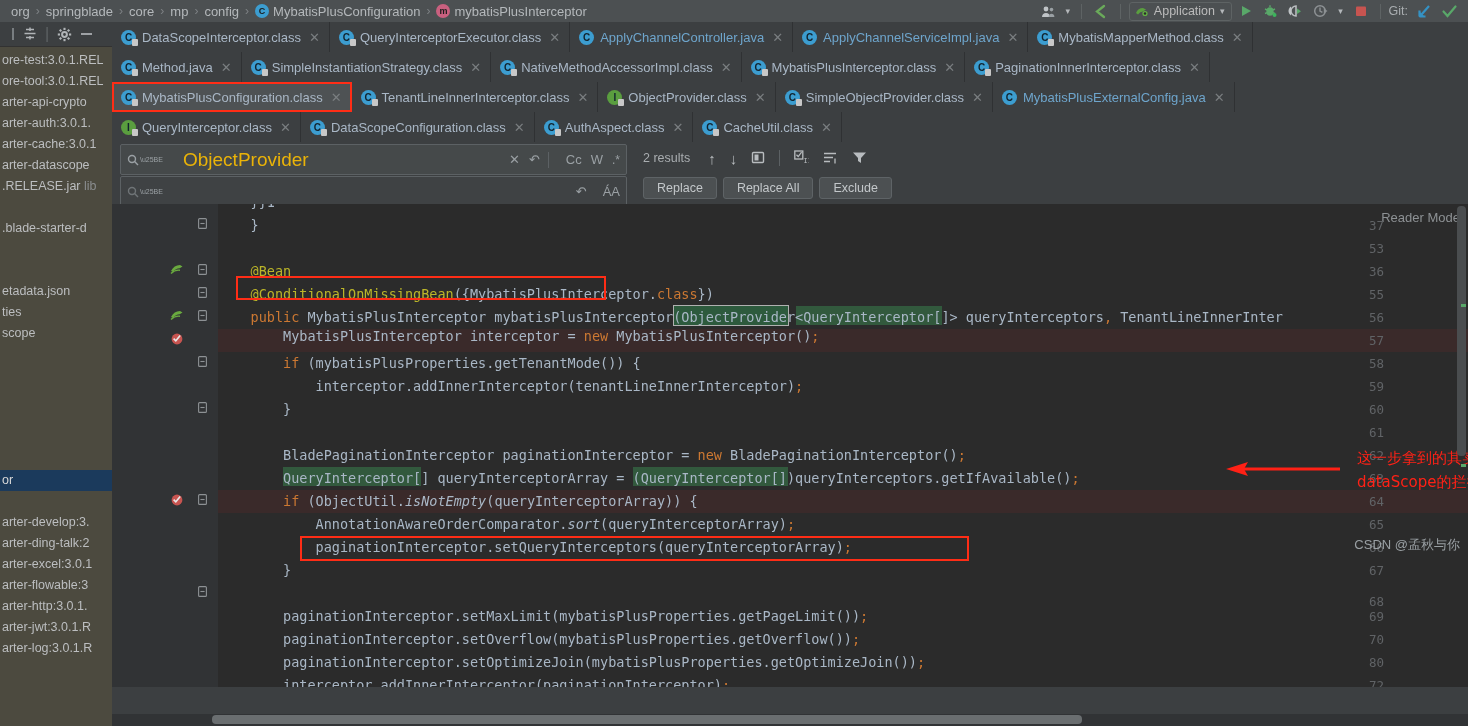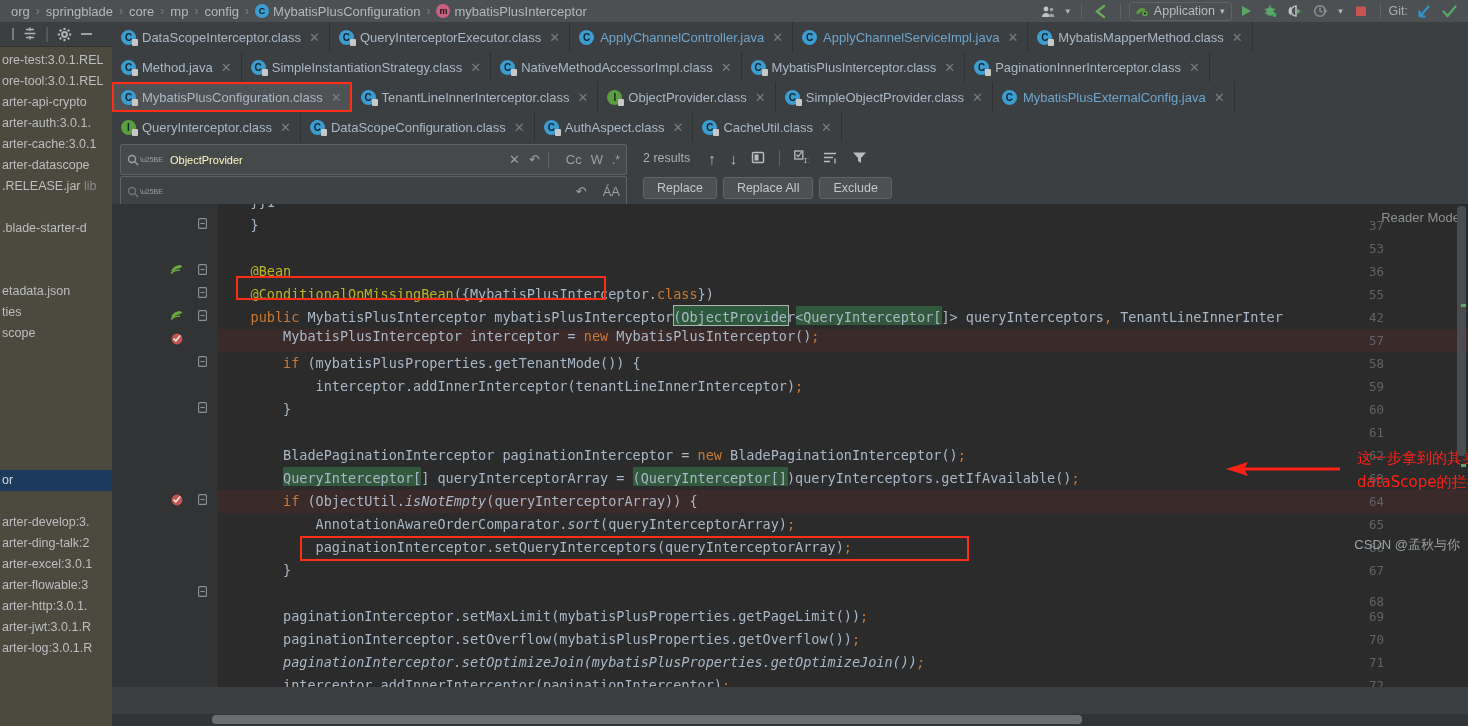--- a/index.html
+++ b/index.html
@@ -116,21 +116,21 @@
   
   .findpanel { background: #3c3f41; height: 62px; display: flex; }
   .find-left { width: 517px; }
   .find-row {
     height: 31px; display: flex; align-items: center;
     background: #45494a; border: 1px solid #5c6164;
     margin: 2px 2px 0 8px; padding: 0 6px; border-radius: 2px;
   }
   .find-row.second { background: #3f4244; margin-top: 1px; }
   .mag { color: #9aa0a4; font-size: 12px; display: flex; align-items: center; gap: 1px; }
-  .find-text { color: #fef9c3; font-size: 11px; margin-left: 7px; flex: 1; }
+  .find-text { color: #eab308; font-size: 19px; margin-left: 20px; flex: 1; }
   .find-ph { color: #6f7477; font-size: 13.5px; margin-left: 7px; flex: 1; }
   .find-ctl { color: #9aa0a4; font-size: 13px; margin-left: 9px; }
   .find-ctl.small { font-size: 12px; }
   .find-sep { width: 1px; height: 16px; background: #5c6164; margin: 0 8px; }
 
   .find-right { flex: 1; padding-left: 14px; }
   .fr-row1 { height: 32px; display: flex; align-items: center; gap: 14px; }
   .results { color: #a9adb0; font-size: 12.5px; margin-right: 4px; }
   .fr-icon { color: #b8bcbf; font-size: 15px; }
   .fr-row2 { height: 28px; display: flex; align-items: center; gap: 6px; }
@@ -571,36 +571,36 @@
 
       <div class="hl-row" style="top:125px"></div>
       <div class="hl-row" style="top:286px"></div>
 
       <div class="gutter"></div>
       <div id="gutter-lines">
           <div class="gutter-line" style="top: 14px;">37</div>
           <div class="gutter-line" style="top: 37px;">53</div>
           <div class="gutter-line" style="top: 60px;">36</div>
           <div class="gutter-line" style="top: 83px;">55</div>
-          <div class="gutter-line" style="top: 106px;">42</div>
+          <div class="gutter-line" style="top: 106px;">56</div>
           <div class="gutter-line" style="top: 129px;">57</div>
           <div class="gutter-line" style="top: 152px;">58</div>
           <div class="gutter-line" style="top: 175px;">59</div>
           <div class="gutter-line" style="top: 198px;">60</div>
           <div class="gutter-line" style="top: 221px;">61</div>
           <div class="gutter-line" style="top: 244px;">62</div>
           <div class="gutter-line" style="top: 267px;">63</div>
           <div class="gutter-line" style="top: 290px;">64</div>
           <div class="gutter-line" style="top: 313px;">65</div>
           <div class="gutter-line" style="top: 336px;">66</div>
           <div class="gutter-line" style="top: 359px;">67</div>
           <div class="gutter-line" style="top: 390px;">68</div>
           <div class="gutter-line" style="top: 405px;">69</div>
           <div class="gutter-line" style="top: 428px;">70</div>
-          <div class="gutter-line" style="top: 451px;">71</div>
+          <div class="gutter-line" style="top: 451px;">80</div>
           <div class="gutter-line" style="top: 474px;">72</div>
           <div class="fold" style="top: 14px;"><svg width="9" height="11" viewBox="0 0 9 11">
               <rect x="0.6" y="0.6" width="7.8" height="9.8" rx="1" fill="none" stroke="#8d9194" stroke-width="1.1"></rect>
               <path d="M2.4 5.5 L6.6 5.5" stroke="#8d9194" stroke-width="1.1"></path>
             </svg></div>
           <div class="fold" style="top: 60px;"><svg width="9" height="11" viewBox="0 0 9 11">
               <rect x="0.6" y="0.6" width="7.8" height="9.8" rx="1" fill="none" stroke="#8d9194" stroke-width="1.1"></rect>
               <path d="M2.4 5.5 L6.6 5.5" stroke="#8d9194" stroke-width="1.1"></path>
             </svg></div>
           <div class="gmark" style="top: 59px;"><svg width="14" height="13" viewBox="0 0 14 13">
@@ -662,21 +662,21 @@
           <div class="cl" style="top: 220px;"></div>
           <div class="cl" style="top: 243px;">        BladePaginationInterceptor paginationInterceptor = <span class="kw">new</span> BladePaginationInterceptor()<span class="kw">;</span></div>
           <div class="cl" style="top: 266px;">        QueryInterceptor[] queryInterceptorArray = (QueryInterceptor[])queryInterceptors.getIfAvailable()<span class="kw">;</span></div>
           <div class="cl" style="top: 289px;">        <span class="kw">if</span> (ObjectUtil.<span class="ital">isNotEmpty</span>(queryInterceptorArray)) {</div>
           <div class="cl" style="top: 312px; text-align: right;">            AnnotationAwareOrderComparator.<span class="ital">sort</span>(queryInterceptorArray)<span class="kw">;</span></div>
           <div class="cl" style="top: 335px;">            paginationInterceptor.setQueryInterceptors(queryInterceptorArray)<span class="kw">;</span></div>
           <div class="cl" style="top: 358px;">        }</div>
           <div class="cl" style="top: 381px;"></div>
           <div class="cl" style="top: 404px;">        paginationInterceptor.setMaxLimit(mybatisPlusProperties.getPageLimit())<span class="kw">;</span></div>
           <div class="cl" style="top: 427px;">        paginationInterceptor.setOverflow(mybatisPlusProperties.getOverflow())<span class="kw">;</span></div>
-          <div class="cl" style="top: 450px; font-style: italic;">        paginationInterceptor.setOptimizeJoin(mybatisPlusProperties.getOptimizeJoin())<span class="kw">;</span></div>
+          <div class="cl" style="top: 450px;">        paginationInterceptor.setOptimizeJoin(mybatisPlusProperties.getOptimizeJoin())<span class="kw">;</span></div>
           <div class="cl" style="top: 473px;">        interceptor.addInnerInterceptor(paginationInterceptor)<span class="kw">;</span></div>
         </div>
 
       <div class="redbox" style="left:124px;top:72px;width:370px;height:24px;"></div>
       <div class="redbox" style="left:188px;top:332px;width:669px;height:25px;"></div>
 
       <svg class="redtext" style="left:1110px;top:252px;width:120px;height:26px" viewBox="0 0 120 26">
         <path d="M118 13 L22 13" stroke="#ff2116" stroke-width="3"></path>
         <path d="M4 13 L26 6 L22 13 L26 20 Z" fill="#ff2116"></path>
       </svg>

